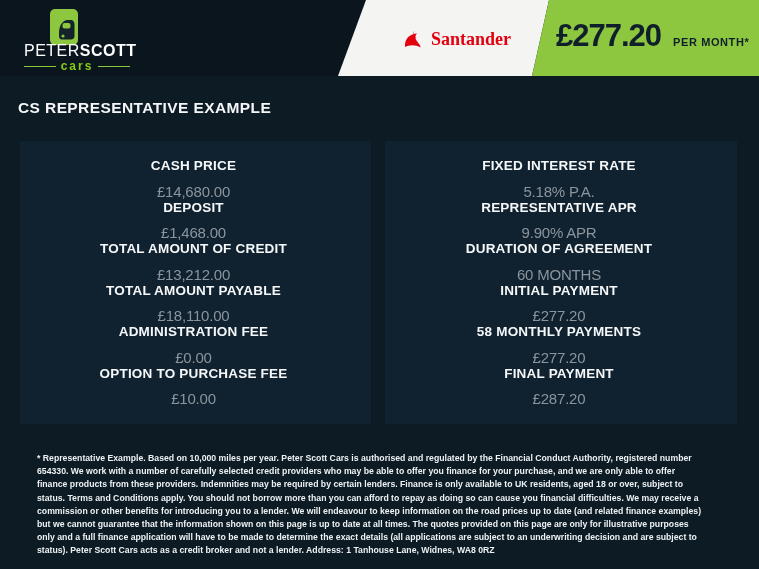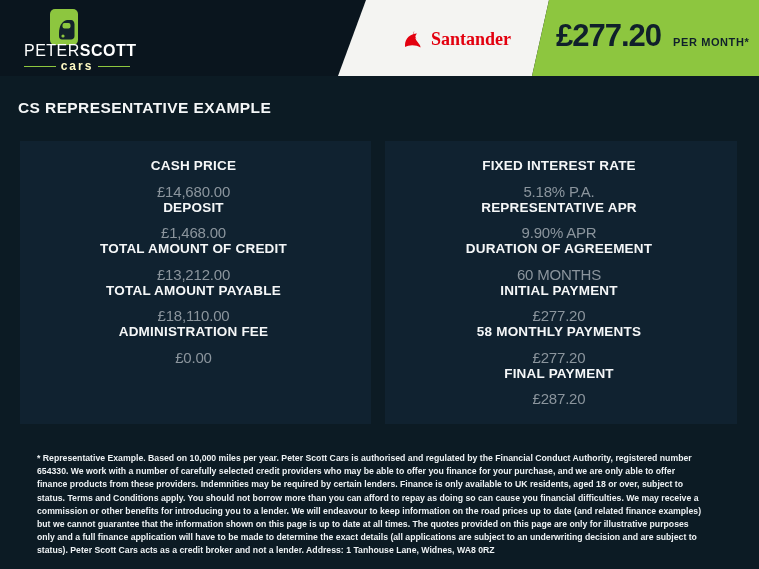--- a/index.html
+++ b/index.html
@@ -31,21 +31,21 @@
   
   .logo { position:absolute; left:22px; top:6px; width:110px; height:66px; }
   .logo-icon { position:absolute; left:28px; top:3px; }
   .logo-word { position:absolute; left:2px; top:36px; width:106px; text-align:right;
     color:#ffffff; font-size:16px; letter-spacing:.5px; white-space:nowrap; }
   .logo-word .thin { font-weight:300; }
   .logo-word .bold { font-weight:700; }
   .logo-cars { position:absolute; left:2px; top:53px; width:106px;
     display:flex; align-items:center; gap:5px; }
   .logo-cars .line { flex:1; height:1px; background:#8dc63f; }
-  .logo-cars .txt { color:#fef9c3; font-size:12px; font-weight:700; letter-spacing:2px; }
+  .logo-cars .txt { color:#84cc16; font-size:12px; font-weight:700; letter-spacing:2px; }
 
   
   .santander { position:absolute; left:402px; top:29px; display:flex; align-items:flex-start; gap:5px; }
   .santander .txt { color:#e3000f; font-family:"Liberation Serif", serif; font-weight:700; font-size:18px; }
 
   
   .price-wrap { position:absolute; left:556px; top:18px; display:flex; align-items:baseline; color:#10202b; }
   .price { font-size:31px; font-weight:700; letter-spacing:-1px; }
   .price-per { font-size:11px; font-weight:700; letter-spacing:.6px; margin-left:12px; }
 
@@ -134,20 +134,24 @@
     <span class="val">£13,212.00</span>
   </div>
   <div class="row">
     <span class="lbl">TOTAL AMOUNT PAYABLE</span>
     <span class="val">£18,110.00</span>
   </div>
   <div class="row">
     <span class="lbl">ADMINISTRATION FEE</span>
     <span class="val">£0.00</span>
   </div>
+  <div class="row">
+    <span class="lbl">OPTION TO PURCHASE FEE</span>
+    <span class="val">£10.00</span>
+  </div>
 </div>
 
 <div class="panel right">
   <div class="row">
     <span class="lbl">FIXED INTEREST RATE</span>
     <span class="val">5.18% P.A.</span>
   </div>
   <div class="row">
     <span class="lbl">REPRESENTATIVE APR</span>
     <span class="val">9.90% APR</span>

